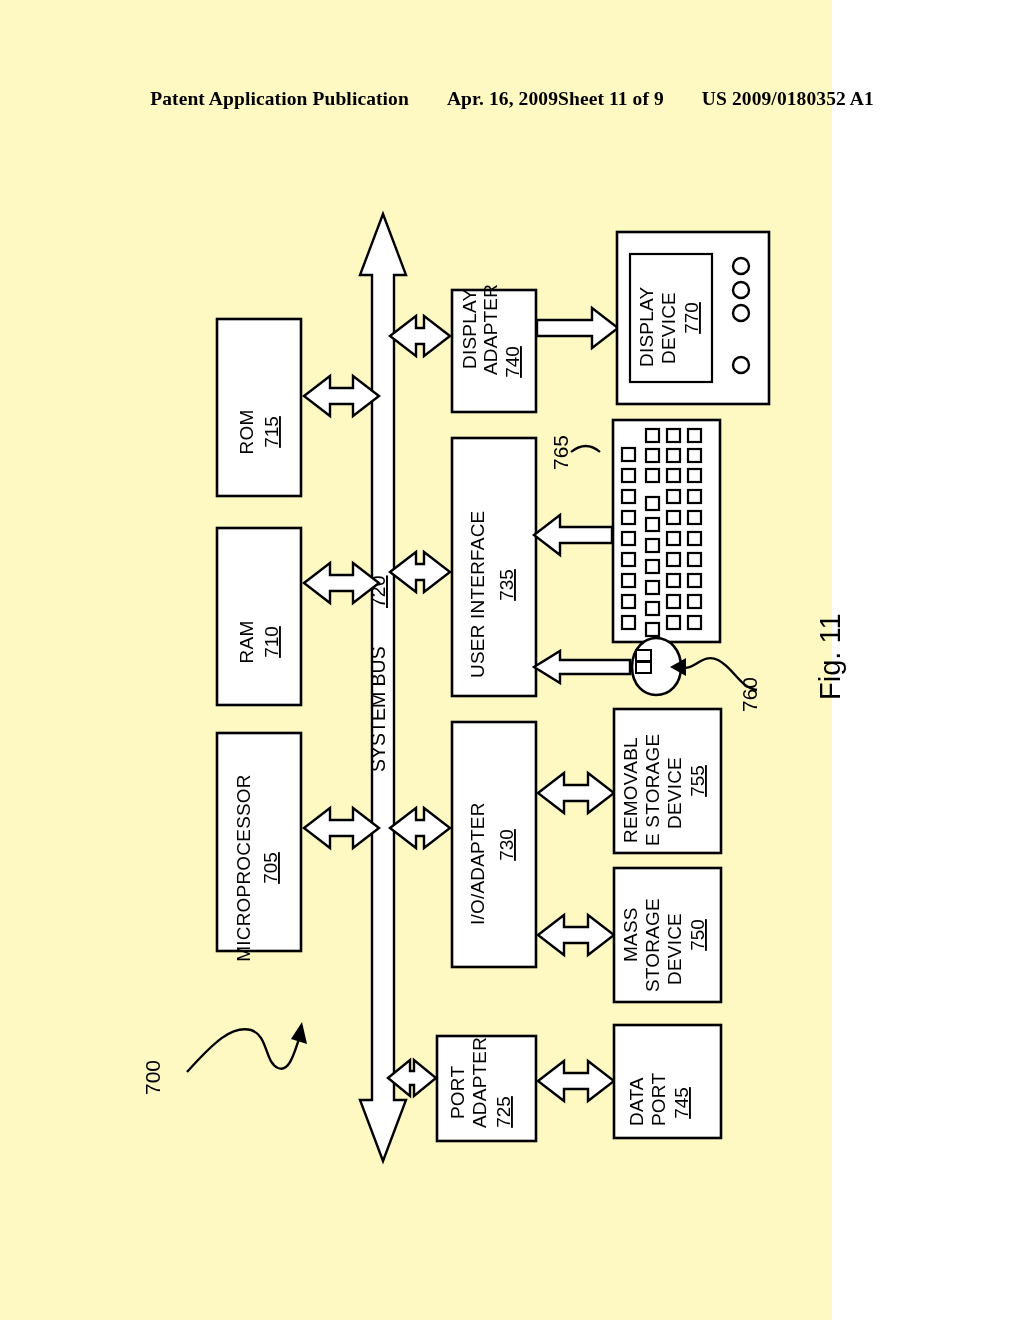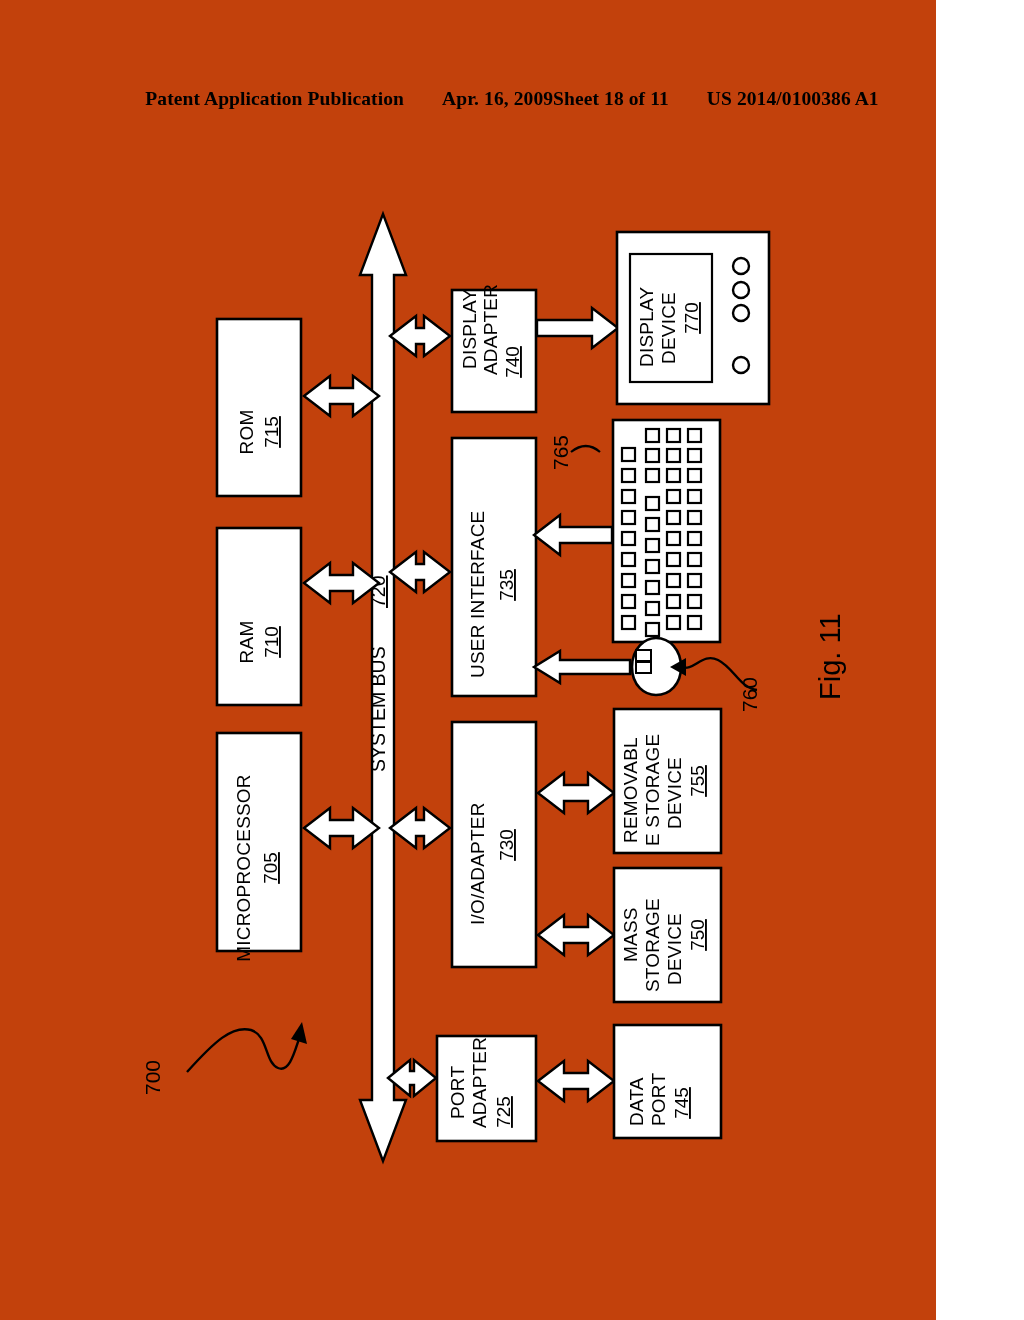--- a/index.html
+++ b/index.html
@@ -11,23 +11,23 @@
     width: 1024px;
     height: 1320px;
     position: relative;
     font-family: "Liberation Sans", sans-serif;
     color: #000000;
     overflow: hidden;
   }
   #page {
     position: absolute;
     left: 0; top: 0;
-    width: 936px;
+    width: 832px;
     height: 1320px;
-    background: #c2410c;
+    background: #fef9c3;
   }
   
   #pat-header {
     position: absolute;
     left: 0;
     top: 88px;
     width: 1024px;
     height: 30px;
     display: flex;
     flex-direction: row;
@@ -121,22 +121,22 @@
   }
 </style>
 </head>
 <body>
 
 <div id="page">
 
   <div id="pat-header">
     <span class="h-pub">Patent Application Publication</span>
     <span class="h-date">Apr. 16, 2009</span>
-    <span class="h-sheet">Sheet 18 of 11</span>
-    <span class="h-num">US 2014/0100386 A1</span>
+    <span class="h-sheet">Sheet 11 of 9</span>
+    <span class="h-num">US 2009/0180352 A1</span>
   </div>
 
   <svg id="diagram" viewBox="0 0 1024 1320">
 
     <g>
       <polygon class="arrow-shape" points="383,214 406,275 394,275 394,1100 406,1100 383,1161 360,1100 372,1100 372,275 360,275"></polygon>
       <text class="bus-label" transform="translate(385,772) rotate(-90)" text-anchor="start">
         <tspan>SYSTEM BUS</tspan>
       </text>
       <text class="bus-label" transform="translate(385,608) rotate(-90)" text-anchor="start" text-decoration="underline">

